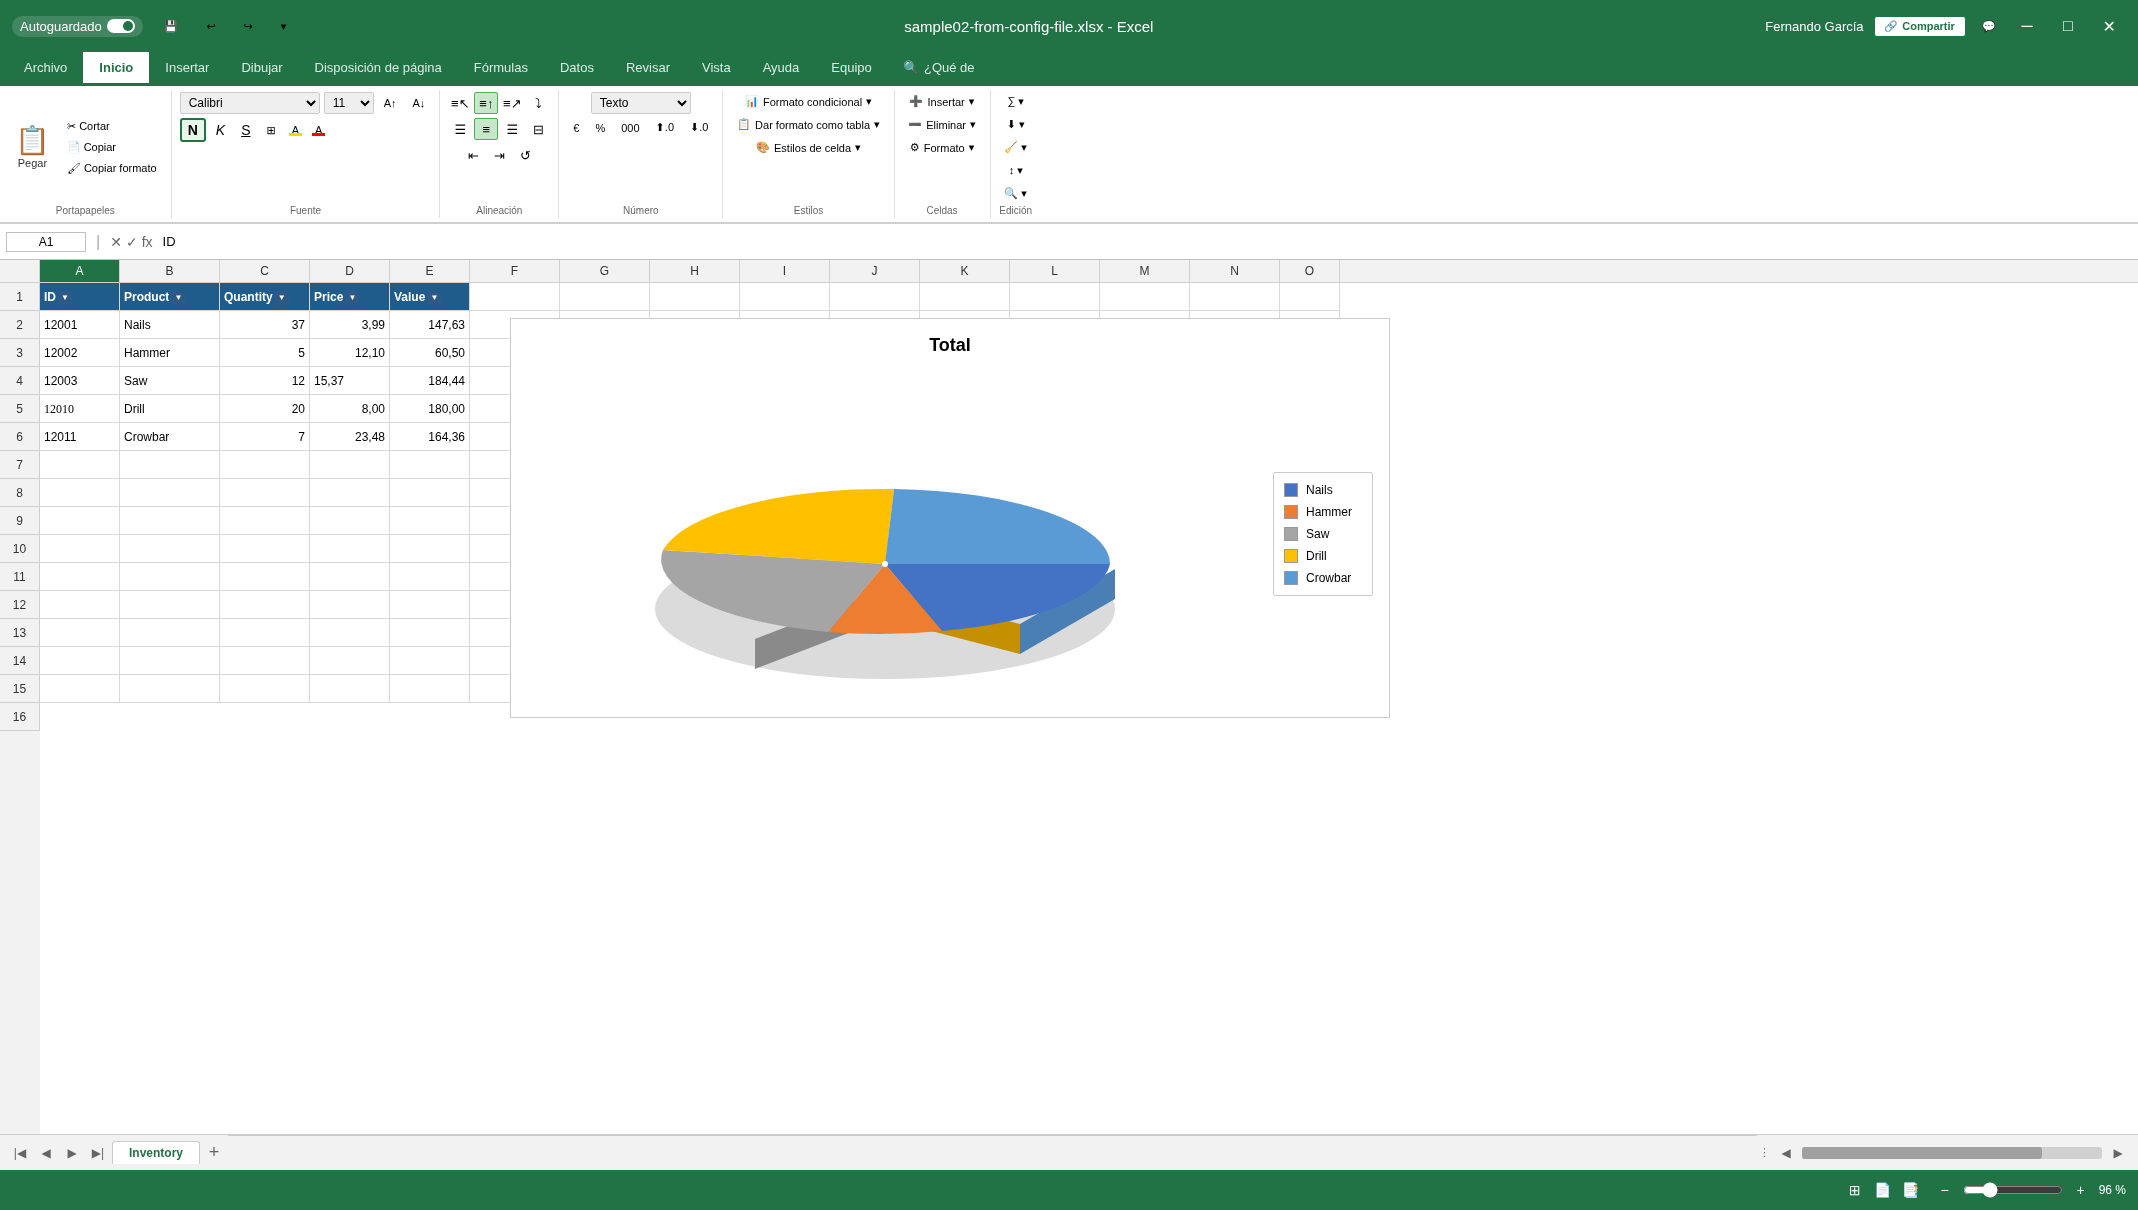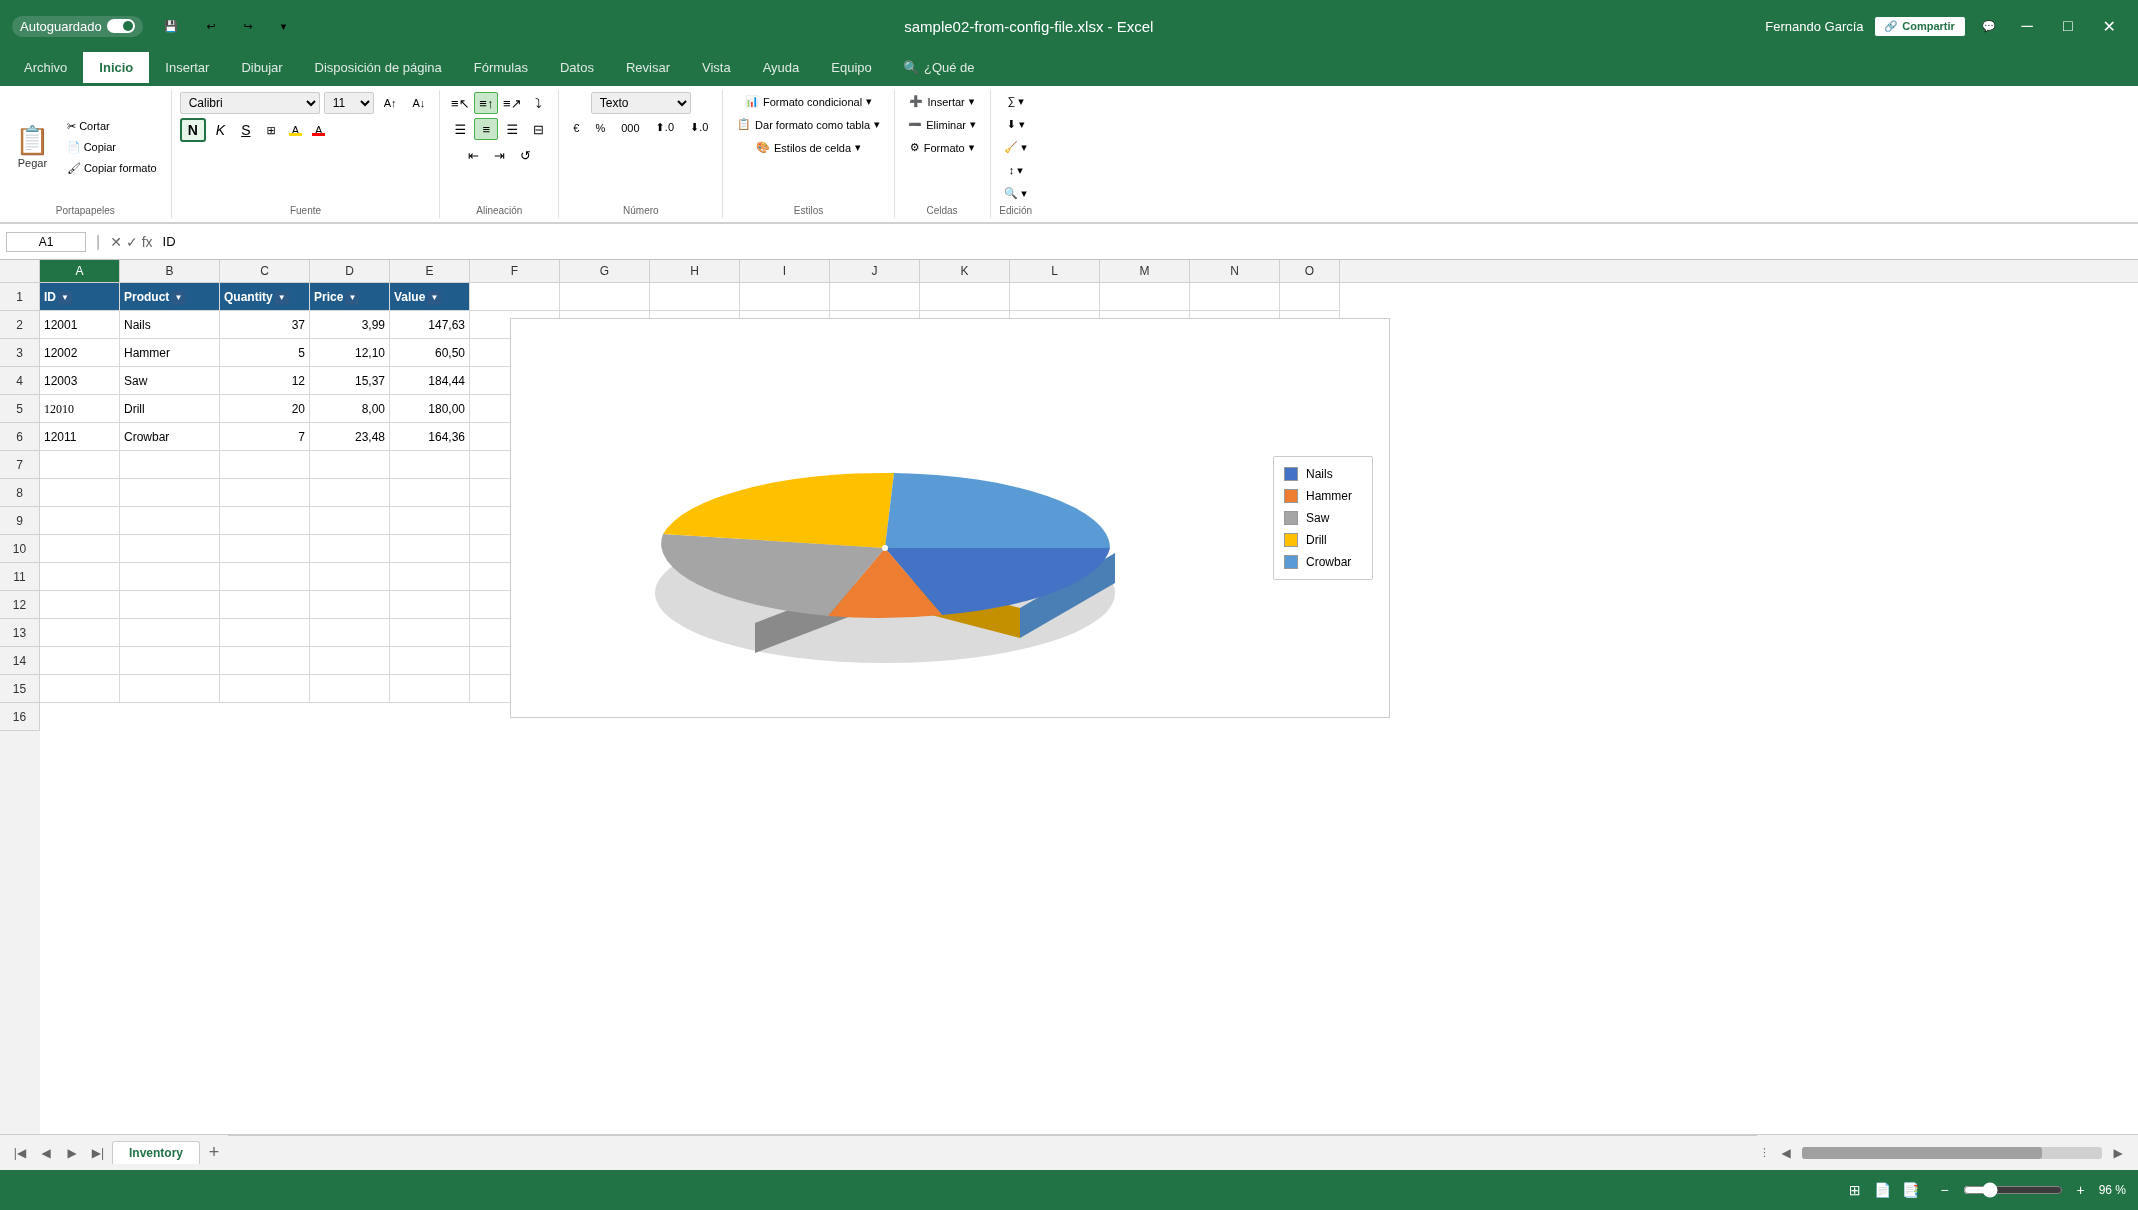--- a/index.html
+++ b/index.html
@@ -654,21 +654,21 @@
           <div class="cell" style="width: 90px; min-width: 90px;"></div>
           <div class="cell" style="width: 90px; min-width: 90px;"></div>
           <div class="cell" style="width: 90px; min-width: 90px;"></div>
           <div class="cell" style="width: 90px; min-width: 90px;"></div>
           <div class="cell" style="width: 60px; min-width: 60px;"></div>
         </div>
         <div class="grid-row">
           <div class="cell" style="width: 80px; min-width: 80px;">12003</div>
           <div class="cell" style="width: 100px; min-width: 100px;">Saw</div>
           <div class="cell" style="width: 90px; min-width: 90px; text-align: right;">12</div>
-          <div class="cell" style="width: 80px; min-width: 80px; text-align: right;">15,37</div>
+          <div class="cell" style="width: 80px; min-width: 80px; text-align: left;">15,37</div>
           <div class="cell" style="width: 80px; min-width: 80px; text-align: right;">184,44</div>
           <div class="cell" style="width: 90px; min-width: 90px;"></div>
           <div class="cell" style="width: 90px; min-width: 90px;"></div>
           <div class="cell" style="width: 90px; min-width: 90px;"></div>
           <div class="cell" style="width: 90px; min-width: 90px;"></div>
           <div class="cell" style="width: 90px; min-width: 90px;"></div>
           <div class="cell" style="width: 90px; min-width: 90px;"></div>
           <div class="cell" style="width: 90px; min-width: 90px;"></div>
           <div class="cell" style="width: 90px; min-width: 90px;"></div>
           <div class="cell" style="width: 90px; min-width: 90px;"></div>
@@ -859,20 +859,21 @@
           <div class="cell" style="width: 90px; min-width: 90px;"></div>
           <div class="cell" style="width: 90px; min-width: 90px;"></div>
           <div class="cell" style="width: 90px; min-width: 90px;"></div>
           <div class="cell" style="width: 60px; min-width: 60px;"></div>
         </div>
       </div>
   </div>
 </div>
 
 <div id="chart-area">
+  <div id="chart-title">Total</div>
   <div id="chart-body">
     <div id="chart-svg-container">
       <svg width="580" height="310" viewBox="0 0 580 310">
 
         <ellipse cx="285" cy="230" rx="230" ry="70" fill="#888" opacity="0.3"></ellipse>
 
         <path d="M285 210 L155 260 L155 290 L285 240 Z" fill="#8a8a8a"></path>
 
         <path d="M285 210 L285 240 L420 275 L420 245 Z" fill="#c49000"></path>
 

